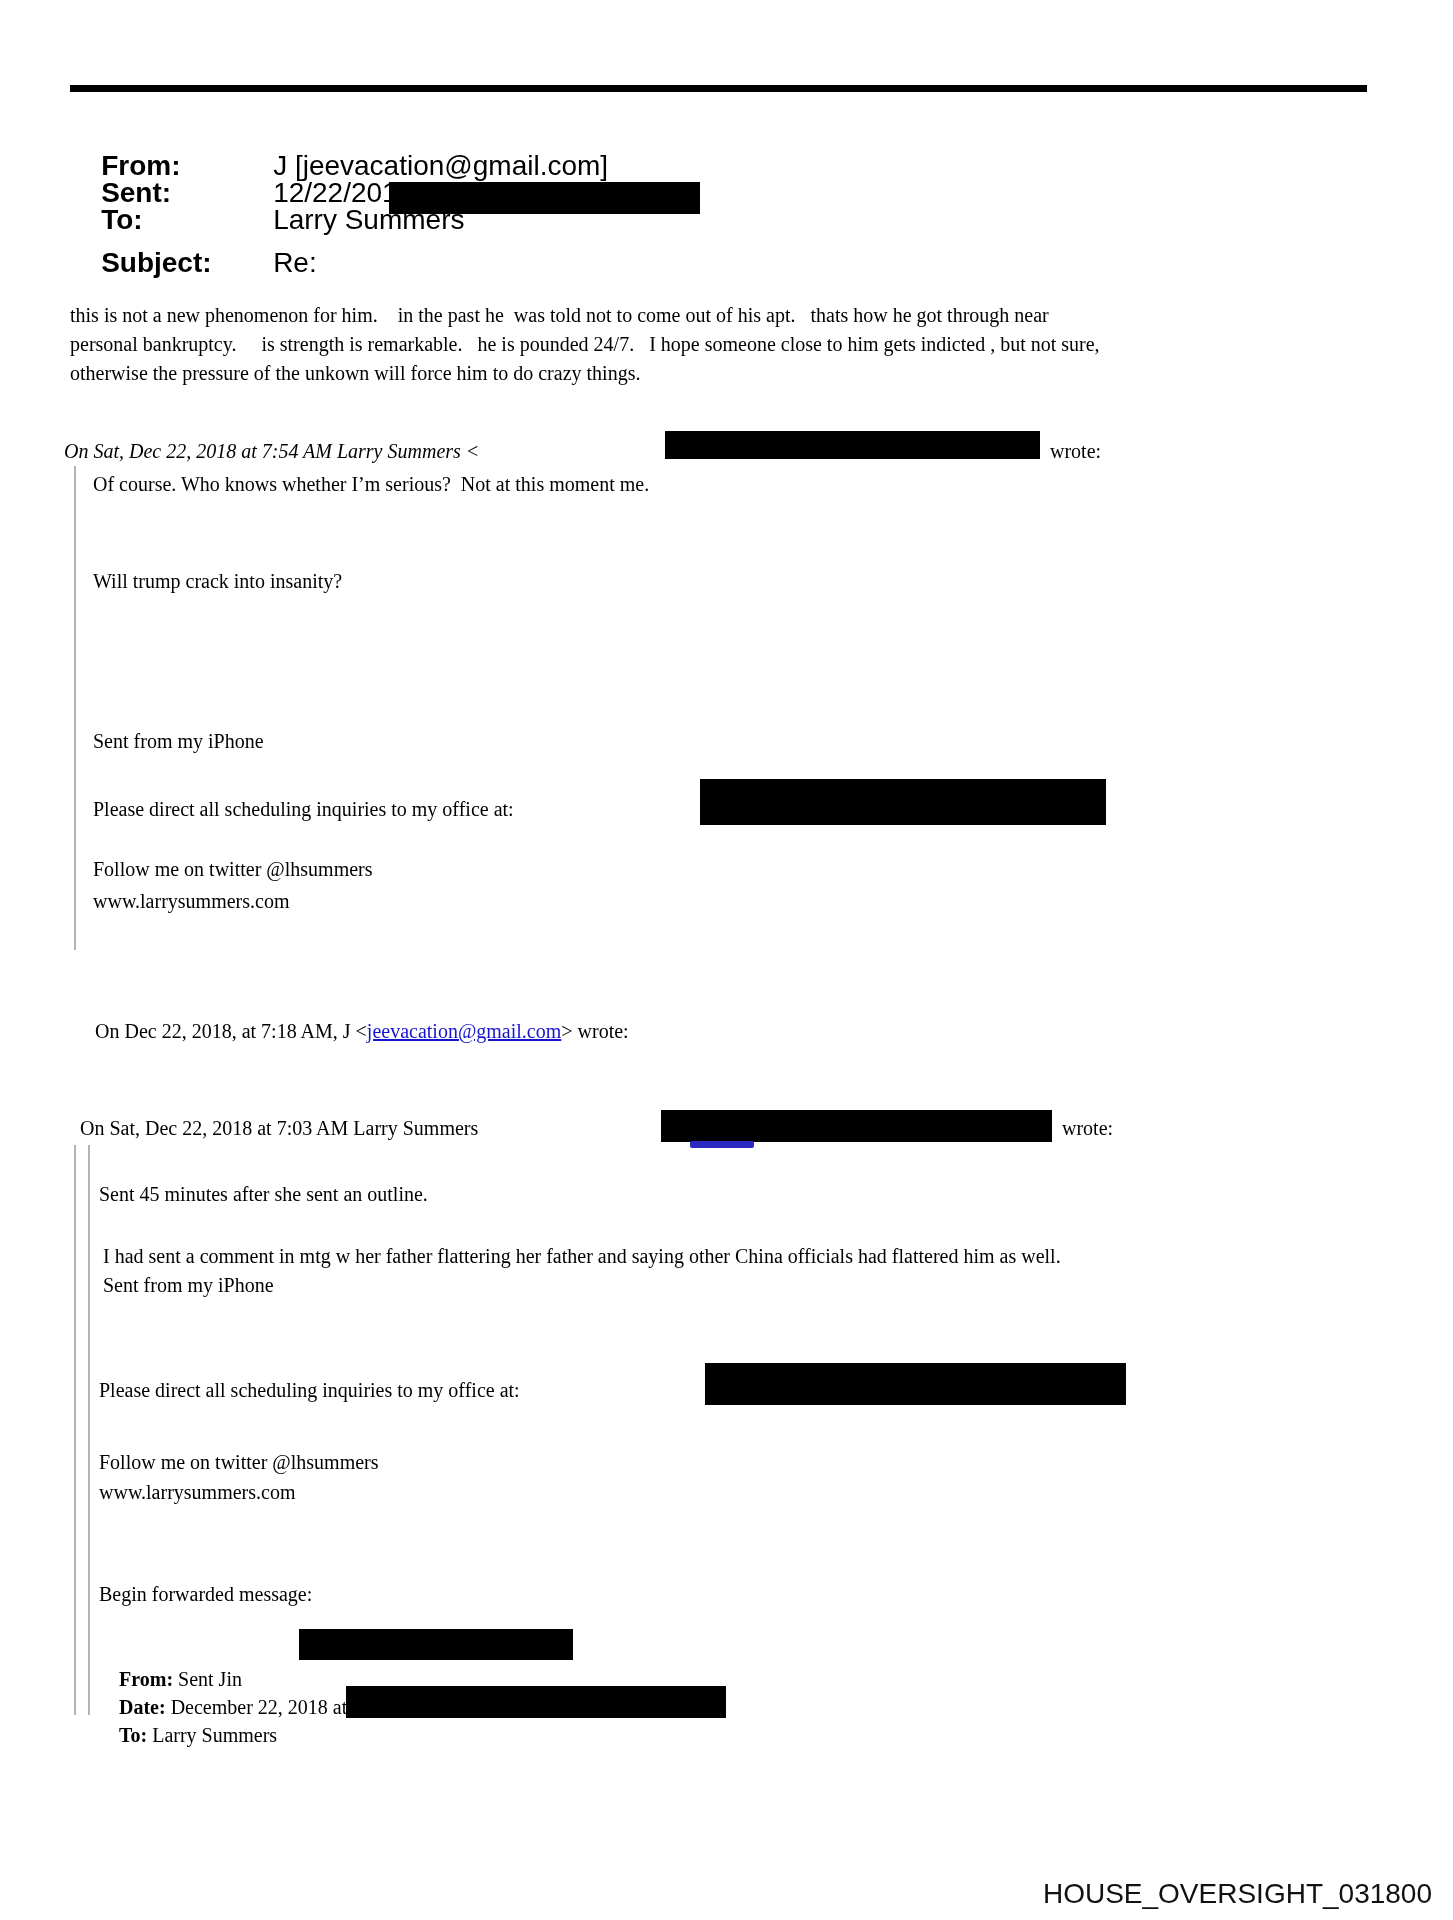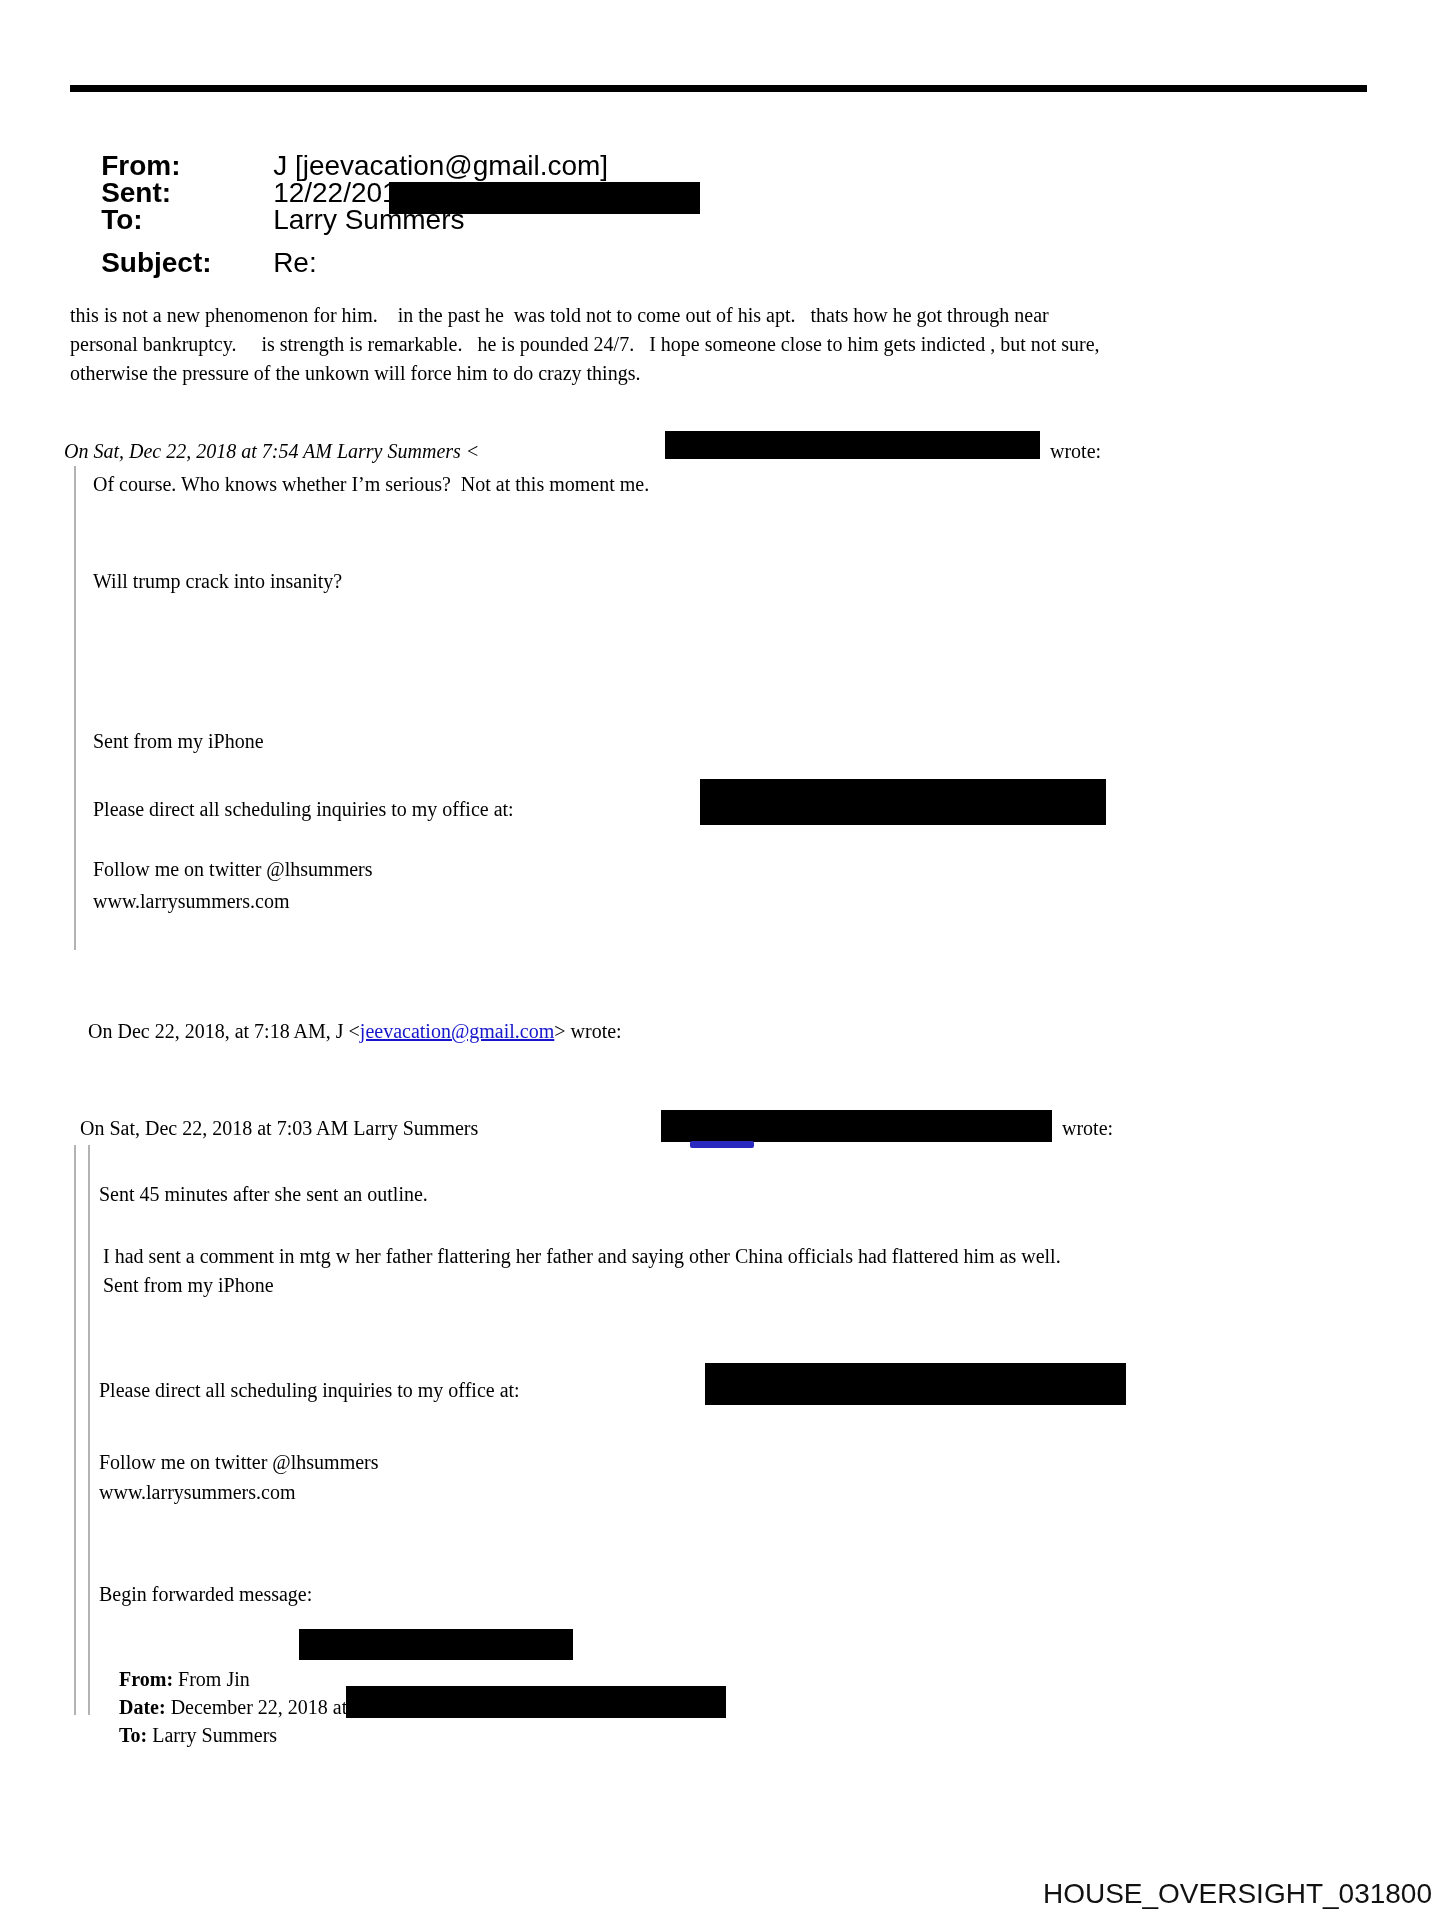--- a/index.html
+++ b/index.html
@@ -50,21 +50,21 @@
   <div class="bar" style="left:74px; top:466px; height:484px;"></div>
 
   <div class="abs body-text" style="left:93px; top:470px;">Of course. Who knows whether I’m serious?  Not at this moment me.</div>
   <div class="abs body-text" style="left:93px; top:540px;margin-top:27px;">Will trump crack into insanity?</div>
   <div class="abs body-text" style="left:93px; top:727px;">Sent from my iPhone</div>
   <div class="abs body-text" style="left:93px; top:795px;">Please direct all scheduling inquiries to my office at:</div>
   <div class="redact" style="left:700px; top:779px; width:406px; height:46px;"></div>
   <div class="abs body-text" style="left:93px; top:855px;">Follow me on twitter @lhsummers</div>
   <div class="abs body-text" style="left:93px; top:887px;">www.larrysummers.com</div>
 
-  <div class="abs body-text" style="left:68px; top:988px;">
+  <div class="abs body-text" style="left:75px; top:988px;">
     <span>On Dec 22, 2018, at 7:18 AM, J &lt;</span><a class="link">jeevacation@gmail.com</a><span>&gt; wrote:</span>
   </div>
 
 
   <div class="abs body-text" style="left:80px; top:1114px;">On Sat, Dec 22, 2018 at 7:03 AM Larry Summers</div>
   <div class="redact" style="left:661px; top:1110px; width:391px; height:32px;"></div>
   <div class="blue-hint" style="left:690px; top:1141px; width:64px; height:7px;"></div>
   <div class="abs body-text" style="left:1062px; top:1114px;">wrote:</div>
 
   <div class="bar" style="left:74px; top:1145px; height:570px;"></div>
@@ -74,21 +74,21 @@
   <div class="abs body-text" style="left:103px; top:1242px; width:1016px;">I had sent a comment in mtg w her father flattering her father and saying other China officials had flattered him as well.
 Sent from my iPhone</div>
   <div class="abs body-text" style="left:99px; top:1376px;">Please direct all scheduling inquiries to my office at:</div>
   <div class="redact" style="left:705px; top:1363px; width:421px; height:42px;"></div>
   <div class="abs body-text" style="left:99px; top:1448px;">Follow me on twitter @lhsummers</div>
   <div class="abs body-text" style="left:99px; top:1478px;">www.larrysummers.com</div>
 
   <div class="abs body-text" style="left:99px; top:1580px;">Begin forwarded message:</div>
 
   <div class="abs body-text" style="left:99px; top:1636px;">
-    <span class="bold">From:</span><span> From Jin</span>
+    <span class="bold">From:</span><span> Sent Jin</span>
   </div>
   <div class="redact" style="left:299px; top:1629px; width:274px; height:31px;"></div>
 
   <div class="abs body-text" style="left:99px; top:1664px;">
     <span class="bold">Date:</span><span> December 22, 2018 at 12:49:20 AM EST</span>
   </div>
 
   <div class="abs body-text" style="left:99px; top:1692px;">
     <span class="bold">To:</span><span> Larry Summers</span>
   </div>

